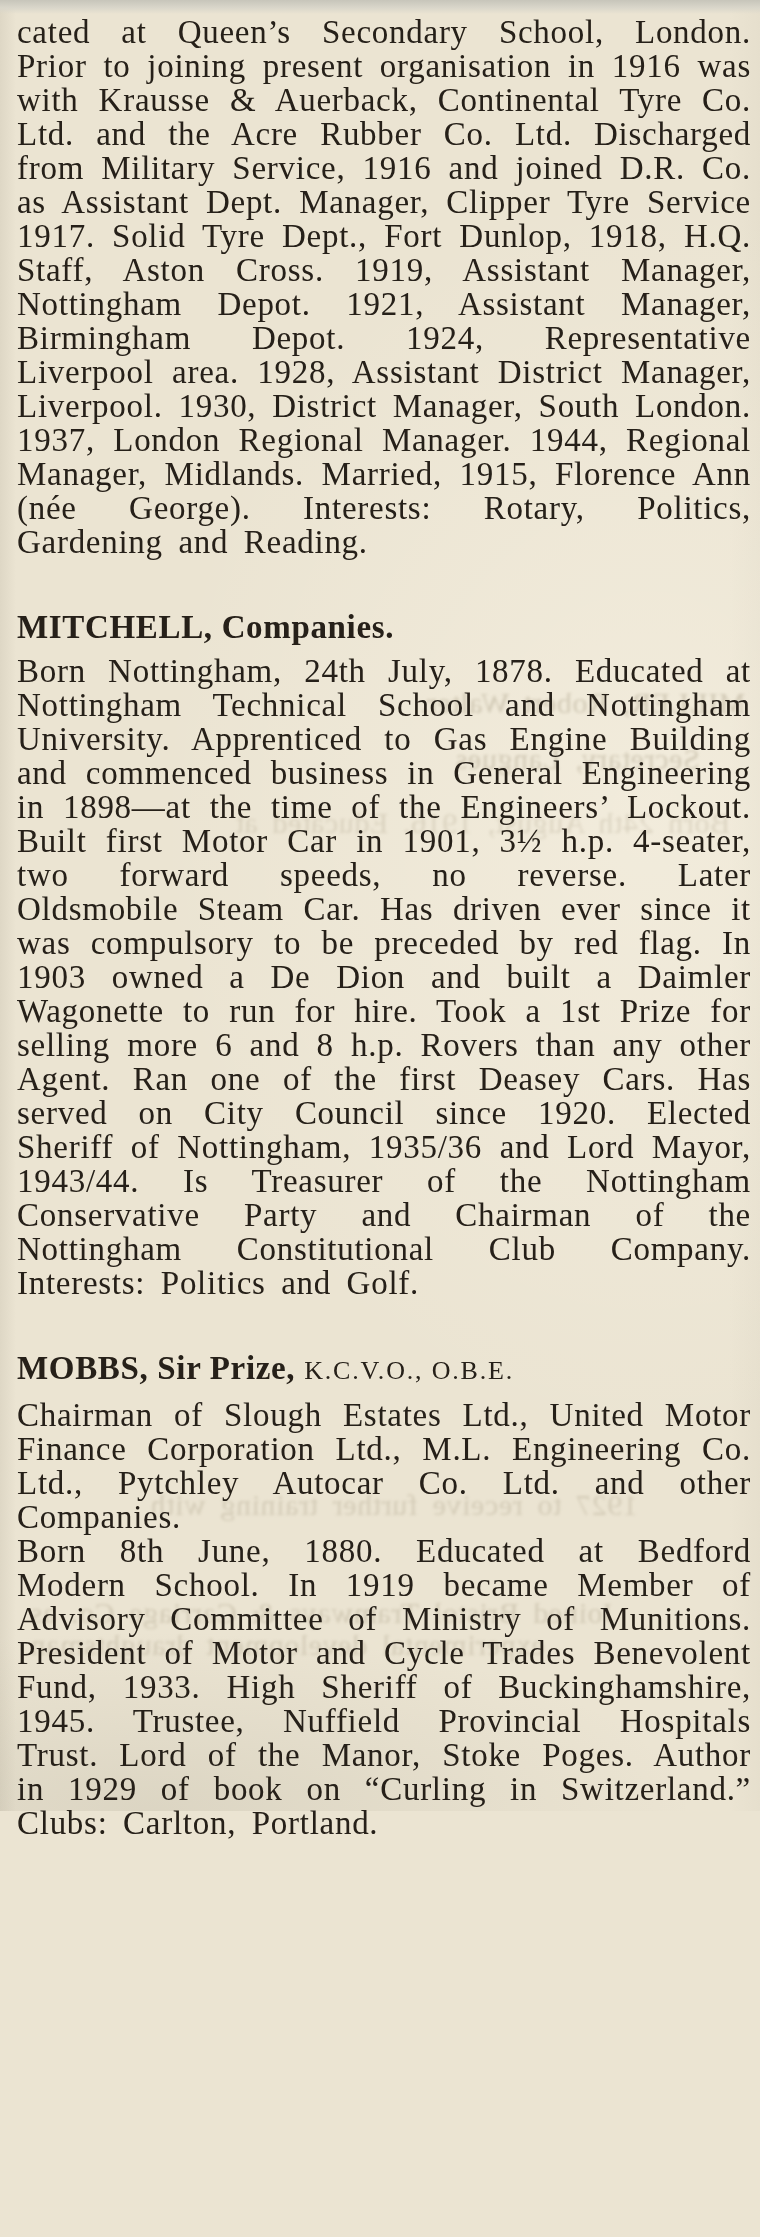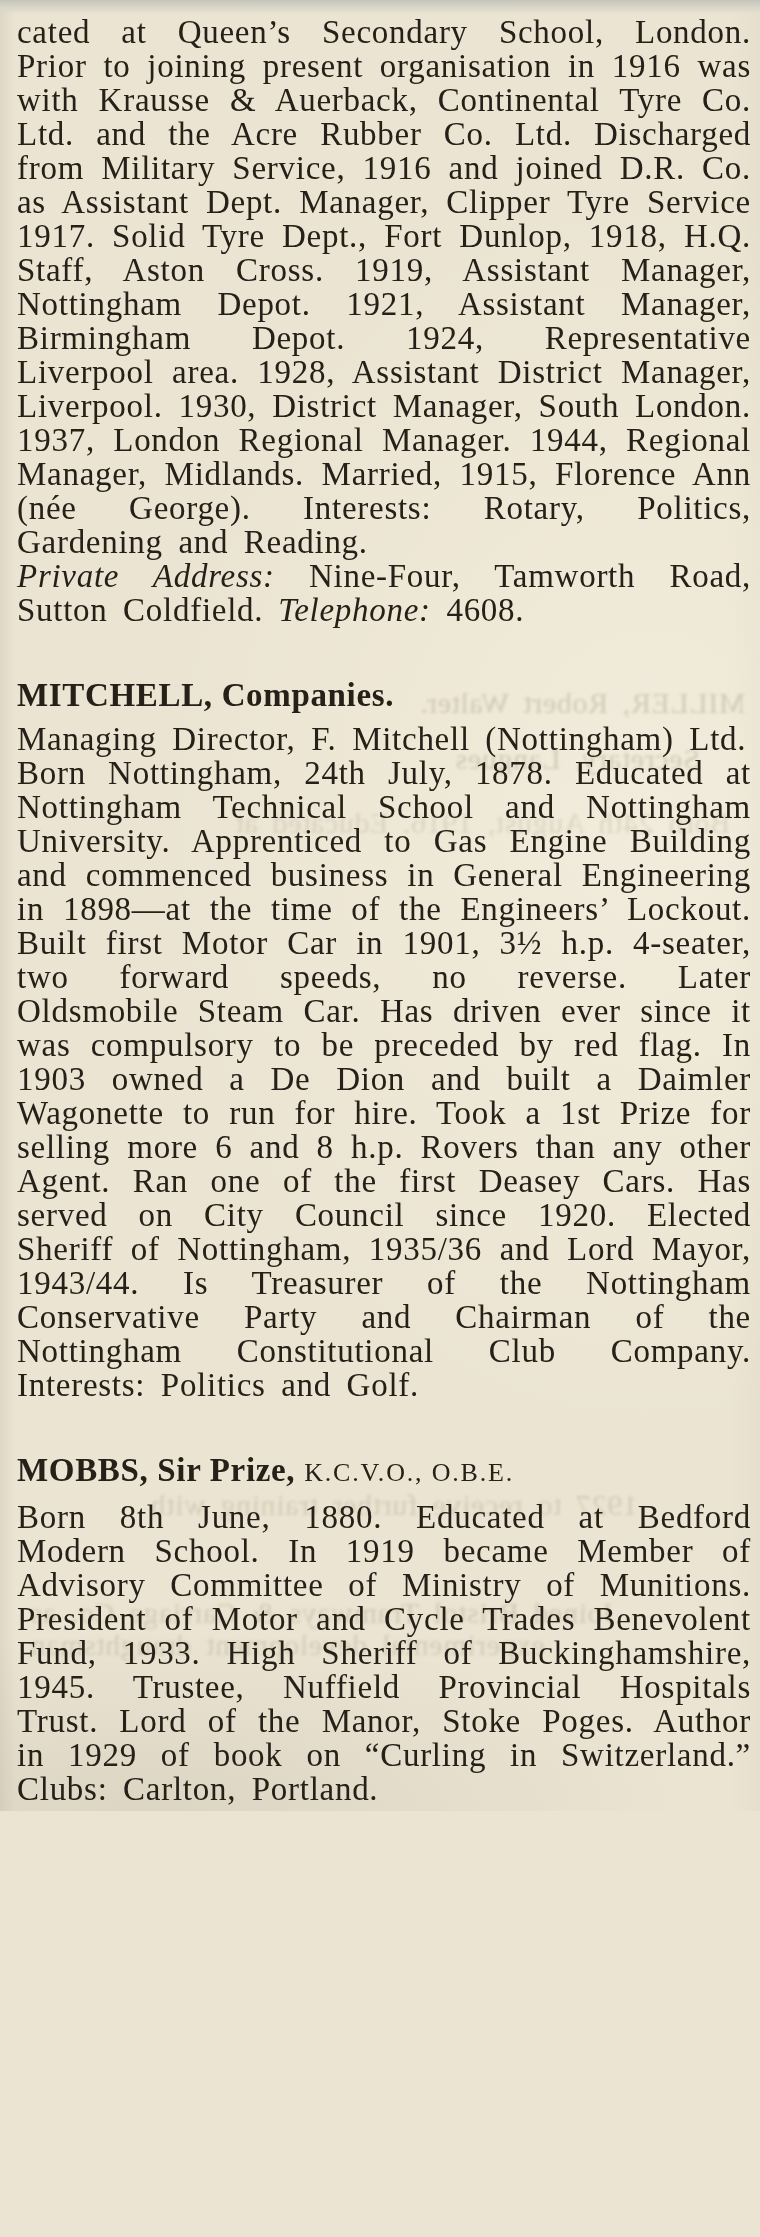--- a/index.html
+++ b/index.html
@@ -85,26 +85,25 @@
 
   <p class="ghost g0">MILLER, Robert Walter.</p>
   <p class="ghost g1">Secretary, Langues</p>
   <p class="ghost g2">Born 24th August, 1916. Educated at</p>
   <p class="ghost g3">1927 to receive further training with</p>
   <p class="ghost g4">Joined Bristol Tramways &amp; Carriage Co. as</p>
   <p class="ghost g5">experimental development draughtsman</p>
 
   <article class="entry">
     <p>cated at Queen’s Secondary School, London. Prior to joining present organisation in 1916 was with Krausse &amp; Auerback, Continental Tyre Co. Ltd. and the Acre Rubber Co. Ltd. Discharged from Military Service, 1916 and joined D.R. Co. as Assistant Dept. Manager, Clipper Tyre Service 1917. Solid Tyre Dept., Fort Dunlop, 1918, H.Q. Staff, Aston Cross. 1919, Assistant Manager, Nottingham Depot. 1921, Assistant Manager, Birmingham Depot. 1924, Representative Liverpool area. 1928, Assistant District Manager, Liverpool. 1930, District Manager, South London. 1937, London Regional Manager. 1944, Regional Manager, Midlands. Married, 1915, Florence Ann (née George). Interests: Rotary, Politics, Gardening and Reading.</p>
-    <p><span class="addr-label">Private Address:</span> <span>Nine-Four, Tamworth Road, Sutton Coldfield.</span><span class="tel-label">Telephone:</span> <span>4608.</span></p>
   </article>
 
   <article class="entry">
     <h2><span>MITCHELL, Companies.</span></h2>
-    <p>Managing Director, F. Mitchell (Nottingham) Ltd.</p>
     <p>Born Nottingham, 24th July, 1878. Educated at Nottingham Technical School and Nottingham University. Apprenticed to Gas Engine Building and commenced business in General Engineering in 1898—at the time of the Engineers’ Lockout. Built first Motor Car in 1901, 3½ h.p. 4-seater, two forward speeds, no reverse. Later Oldsmobile Steam Car. Has driven ever since it was compulsory to be preceded by red flag. In 1903 owned a De Dion and built a Daimler Wagonette to run for hire. Took a 1st Prize for selling more 6 and 8 h.p. Rovers than any other Agent. Ran one of the first Deasey Cars. Has served on City Council since 1920. Elected Sheriff of Nottingham, 1935/36 and Lord Mayor, 1943/44. Is Treasurer of the Nottingham Conservative Party and Chairman of the Nottingham Constitutional Club Company. Interests: Politics and Golf.</p>
   </article>
 
   <article class="entry">
     <h2><span>MOBBS, Sir Prize,</span> <span class="honors">K.C.V.O., O.B.E.</span></h2>
+    <p>Chairman of Slough Estates Ltd., United Motor Finance Corporation Ltd., M.L. Engineering Co. Ltd., Pytchley Autocar Co. Ltd. and other Companies.</p>
     <p>Born 8th June, 1880. Educated at Bedford Modern School. In 1919 became Member of Advisory Committee of Ministry of Munitions. President of Motor and Cycle Trades Benevolent Fund, 1933. High Sheriff of Buckinghamshire, 1945. Trustee, Nuffield Provincial Hospitals Trust. Lord of the Manor, Stoke Poges. Author in 1929 of book on “Curling in Switzerland.” Clubs: Carlton, Portland.</p>
   </article>
 </div>
 
 </body></html>

